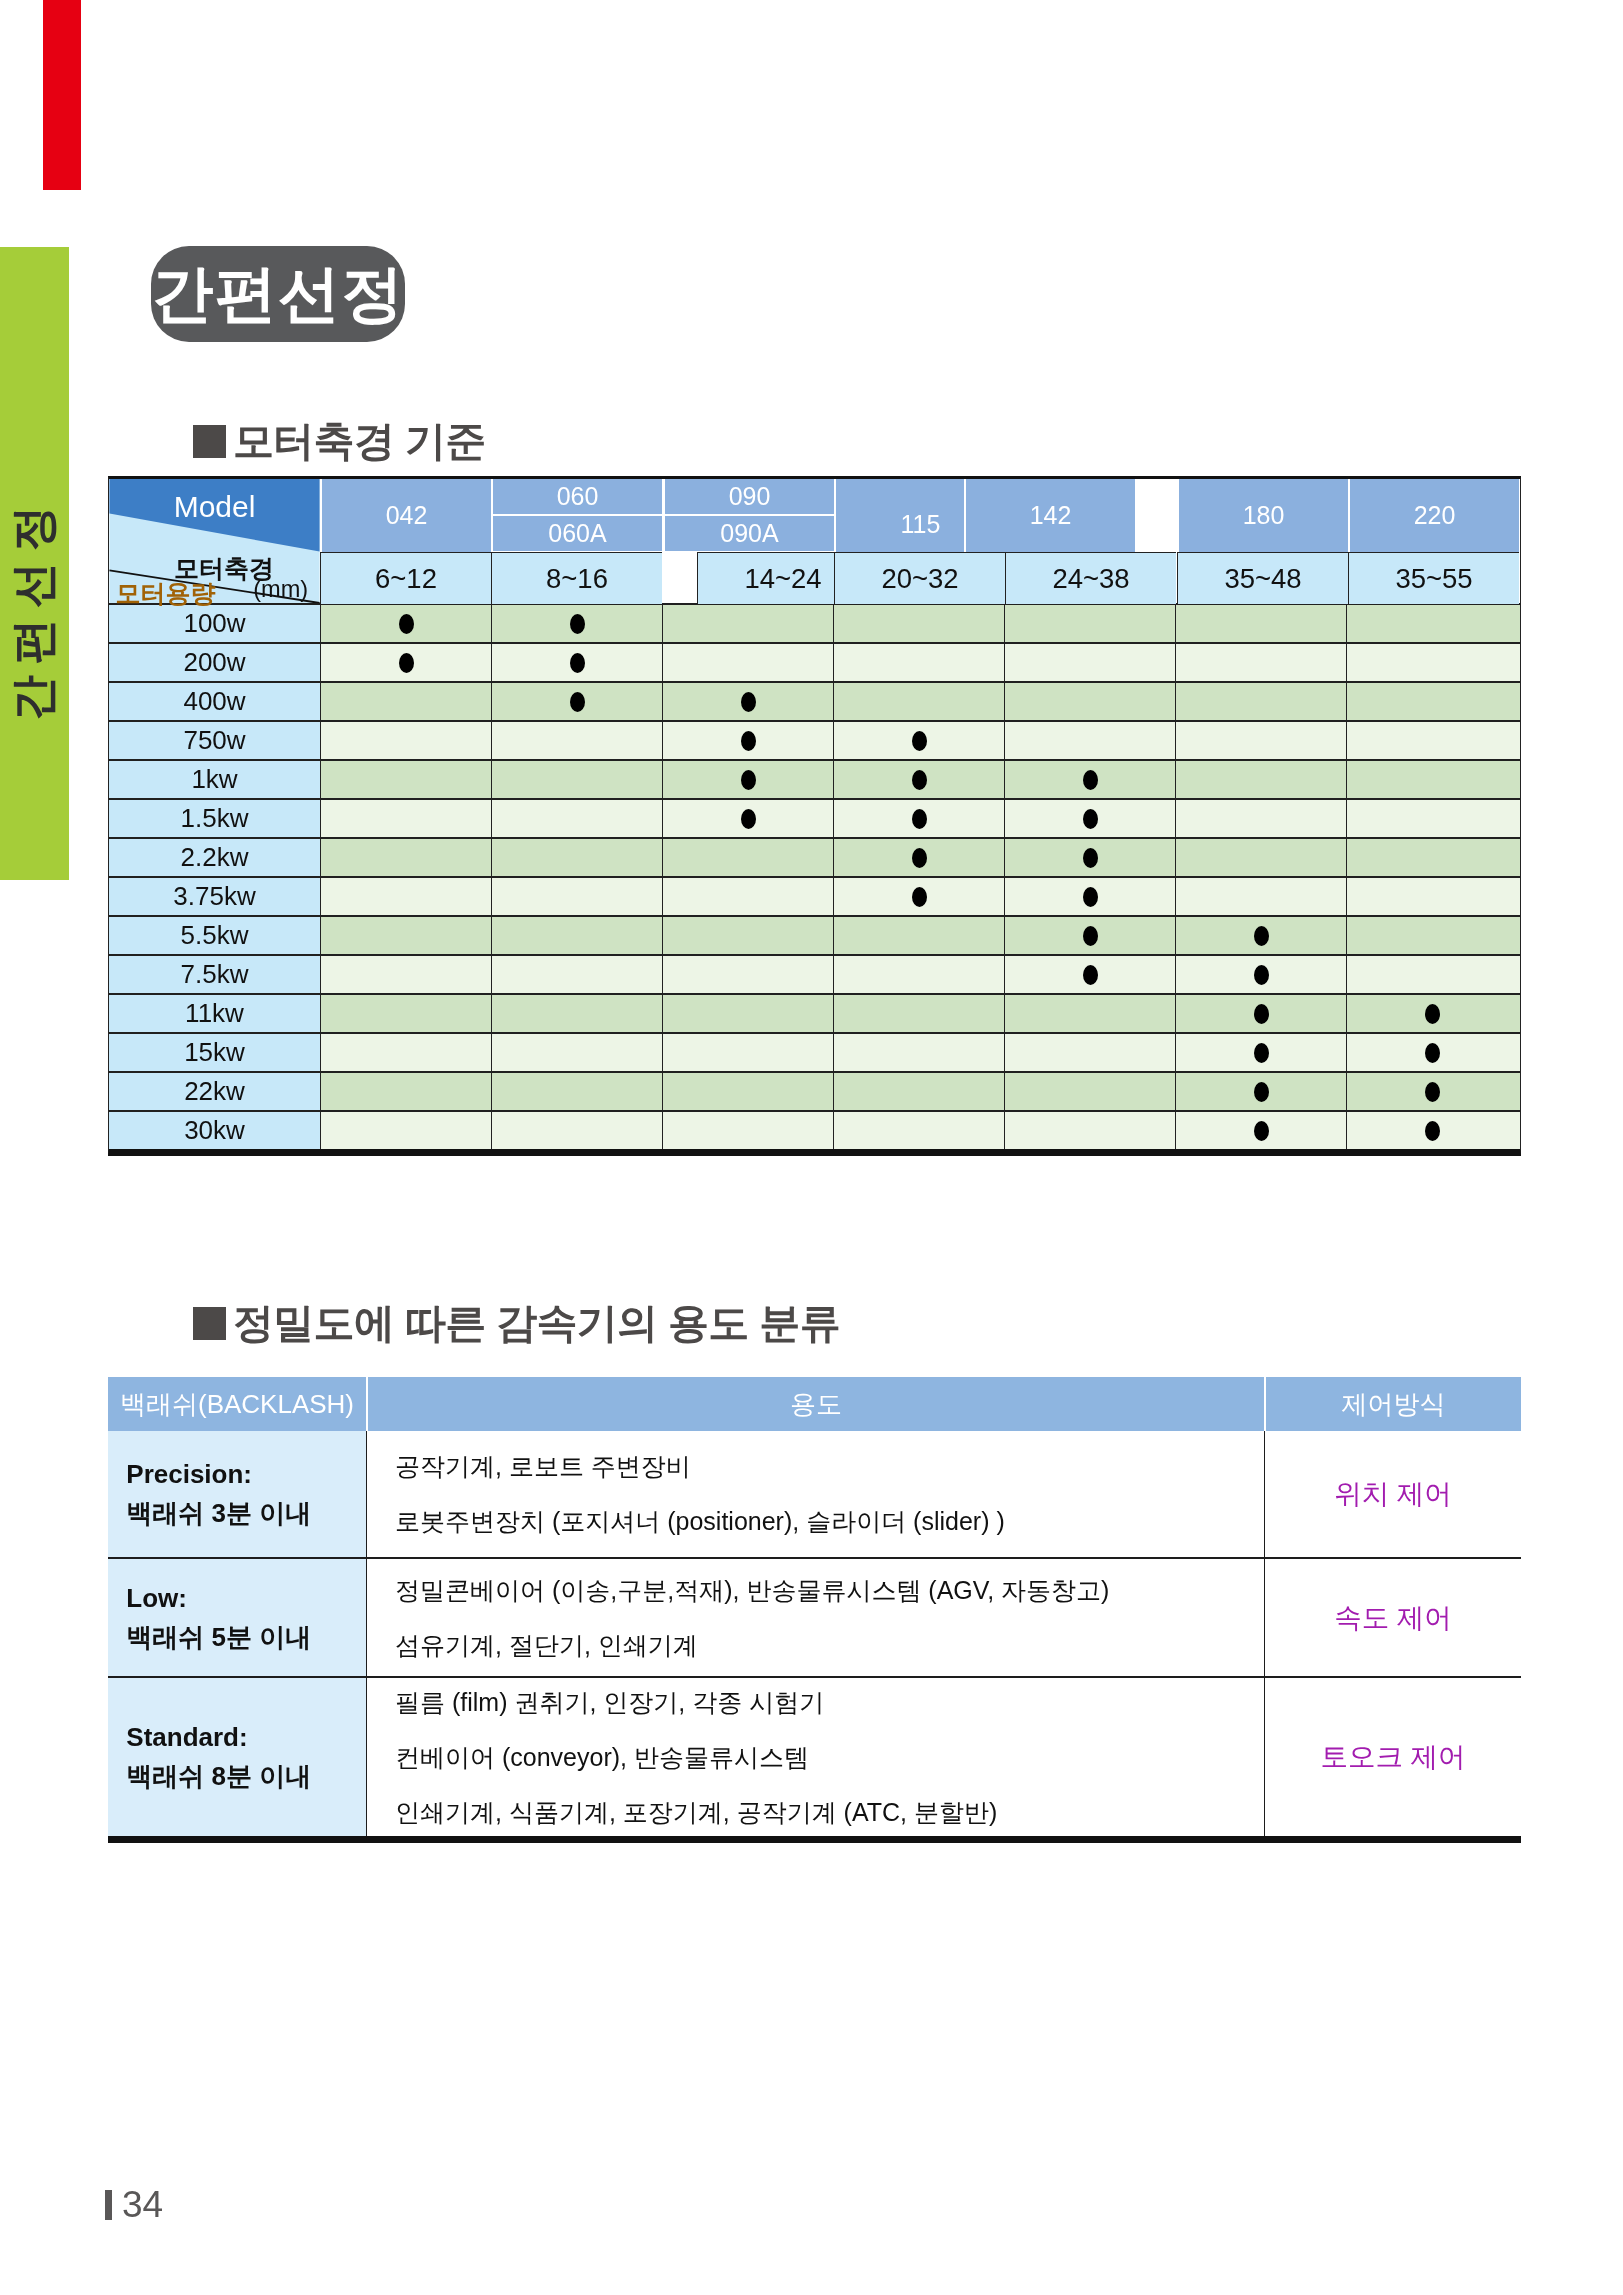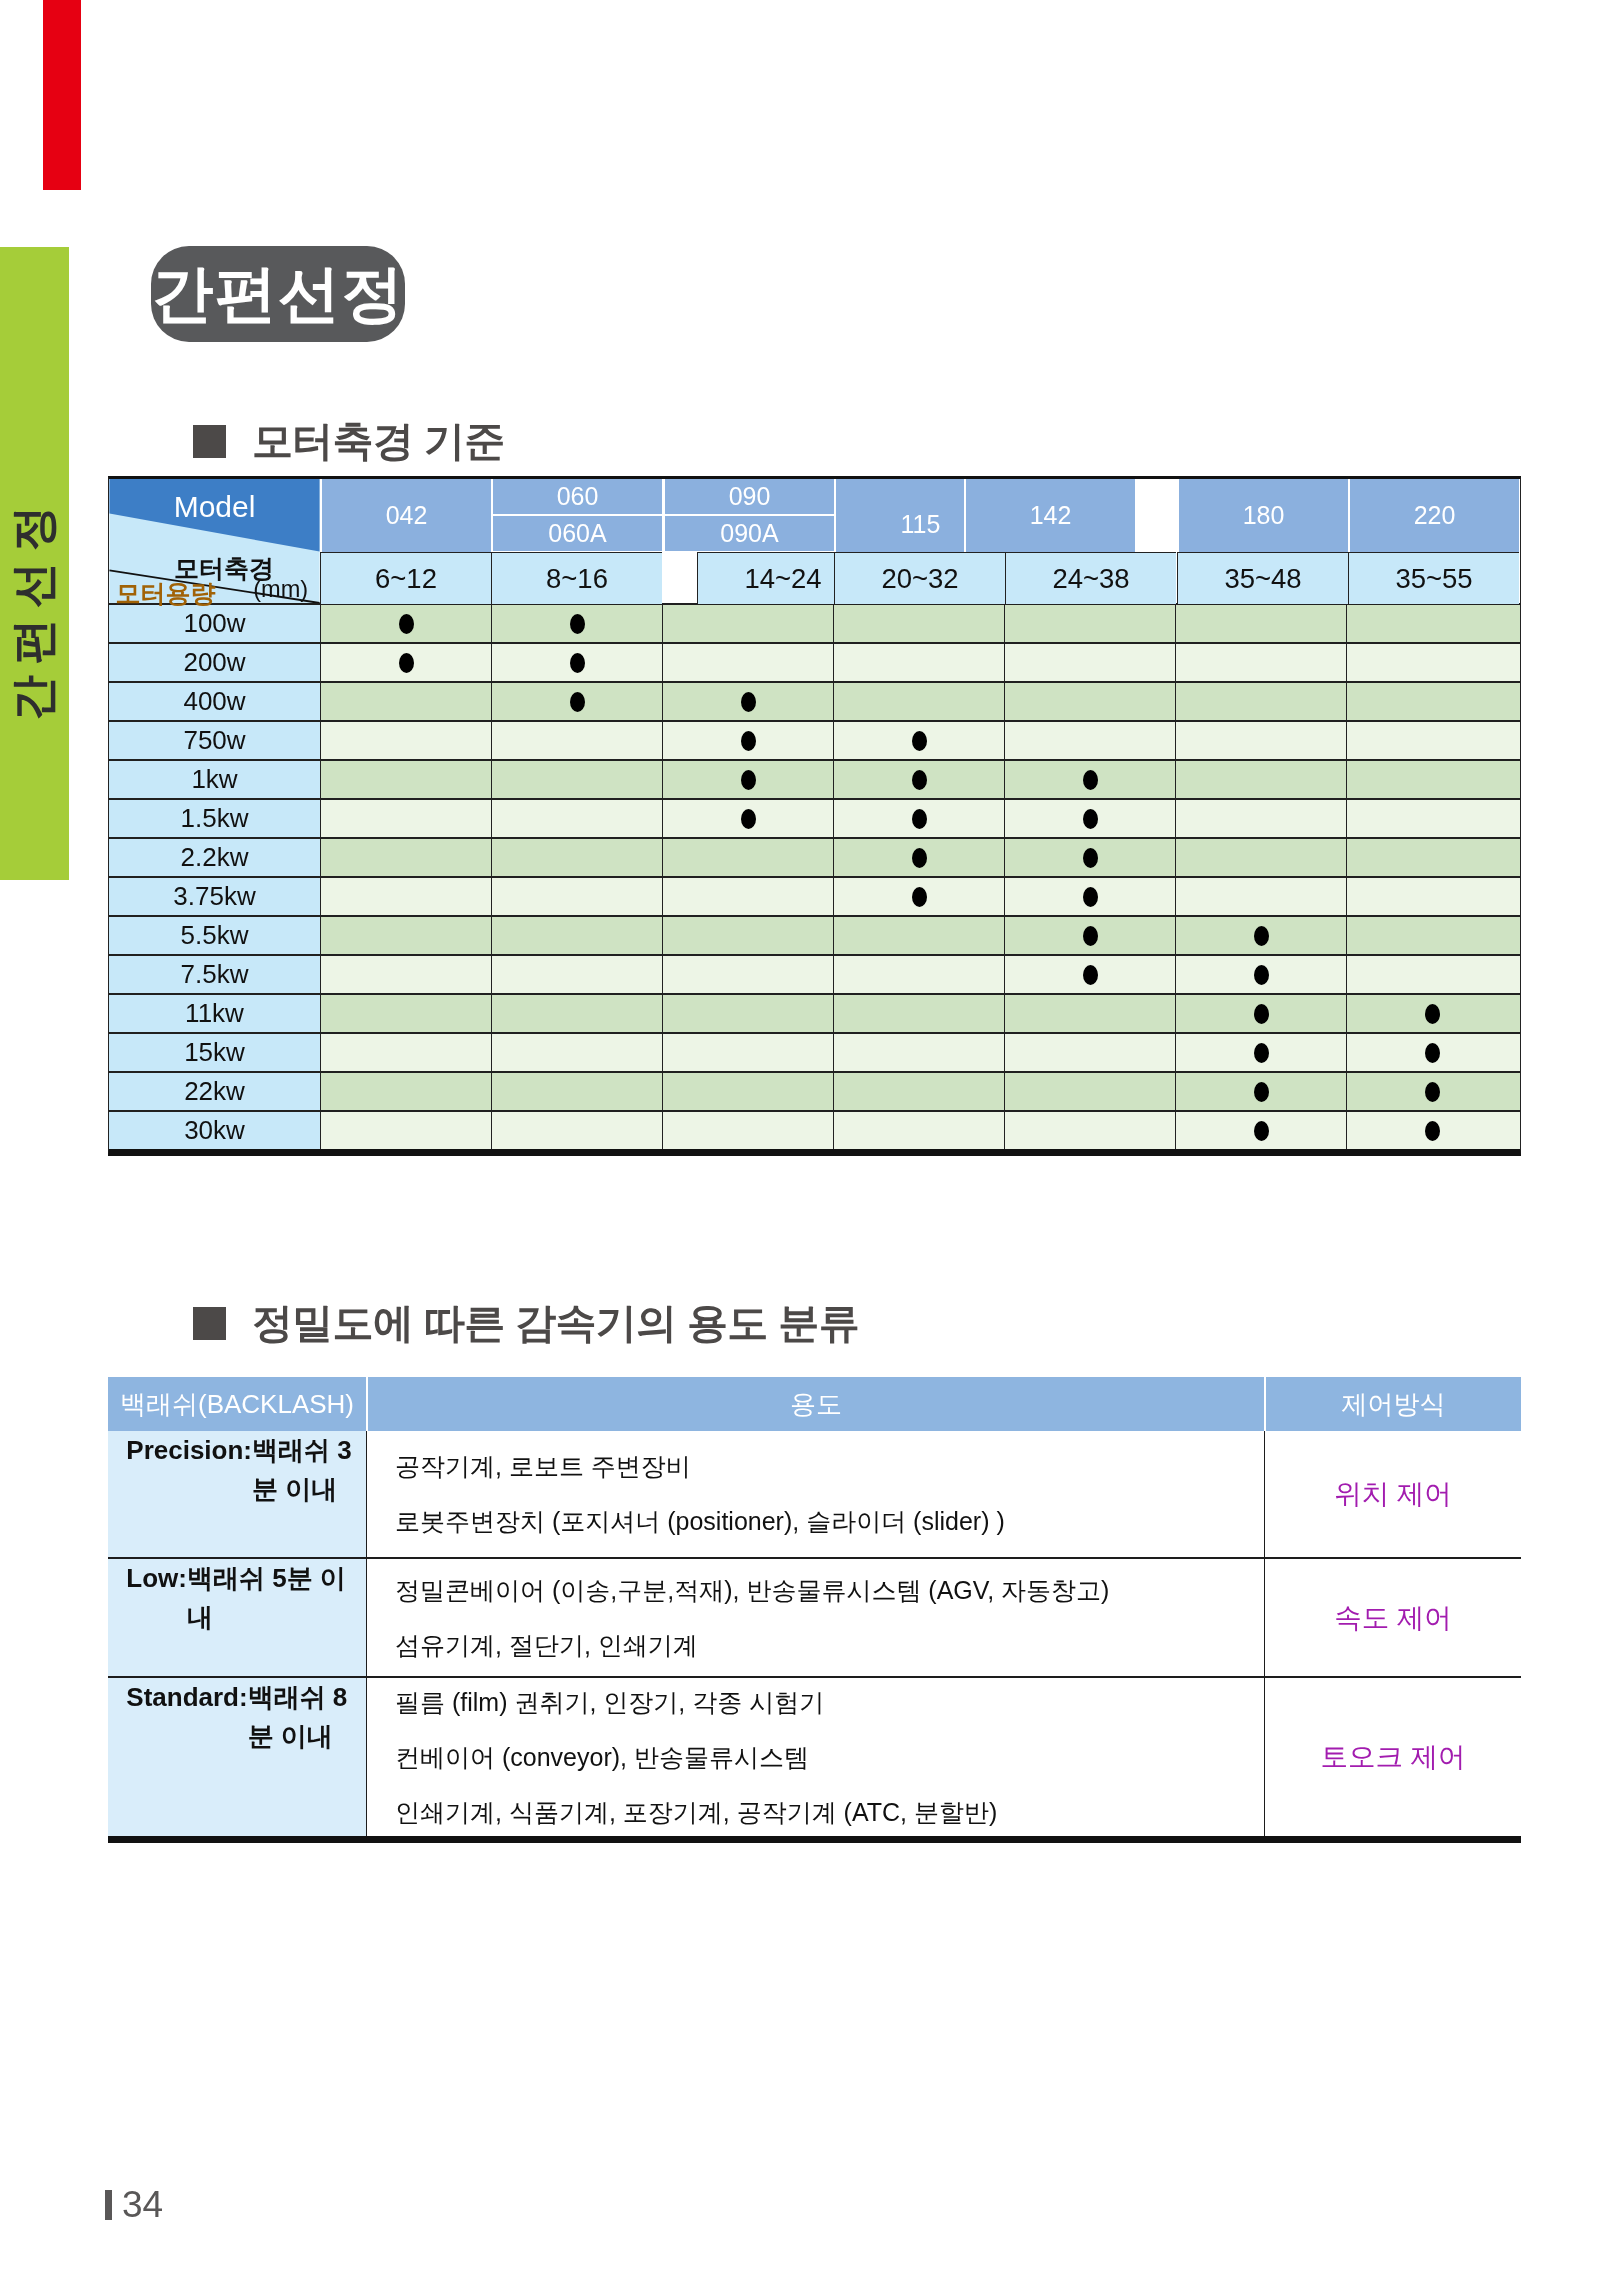--- a/index.html
+++ b/index.html
@@ -11,21 +11,21 @@
   .side-tab{position:absolute;left:0;top:247px;width:69px;height:633px;background:#a5cd39;}
   .side-tab span{position:absolute;left:34px;top:361px;transform:translate(-50%,-50%) rotate(-90deg);
         white-space:nowrap;font-size:46px;font-weight:600;color:#2e2e2e;letter-spacing:10.5px;}
 
   
   .badge{position:absolute;left:151px;top:246px;width:254px;height:96px;background:#58595b;
         border-radius:38px;display:flex;align-items:center;justify-content:center;}
   .badge span{color:#ffffff;font-size:62px;font-weight:bold;letter-spacing:1.3px;}
 
   
-  .heading{position:absolute;display:flex;align-items:center;gap:26px;color:#4c4948;}
+  .heading{position:absolute;display:flex;align-items:center;gap:7px;color:#4c4948;}
   .heading .sq{width:33px;height:33px;background:#4c4948;flex:0 0 auto;}
   .heading .tx{font-size:41px;font-weight:bold;letter-spacing:-0.7px;}
   #heading1{left:193px;top:414px;}
   #heading2{left:193px;top:1296px;}
 
   
   .t1{position:absolute;left:108px;top:476px;width:1411px;box-sizing:content-box;
       border-top:3.9px solid #111;border-bottom:7.9px solid #111;
       border-left:1.3px solid #222;border-right:1.3px solid #222;}
   .t1-header{position:relative;width:1411px;height:124px;background:#ffffff;}
@@ -51,21 +51,21 @@
       border-left:1.3px solid #222;box-sizing:border-box;}
   .dot{width:15px;height:20px;background:#000;border-radius:50%;}
 
   
   .t2{position:absolute;left:108px;top:1377px;width:1413px;border-bottom:7.9px solid #111;}
   .t2-header{position:relative;width:1413px;height:54px;background:#ffffff;}
   .t2-hcell{position:absolute;top:0;height:54px;background:#8eb5e0;color:#fff;font-size:26px;
       display:flex;align-items:center;justify-content:center;box-sizing:border-box;}
   .t2row{display:flex;box-sizing:border-box;}
   .t2row + .t2row{border-top:2.6px solid #1d1d1d;}
-  .t2row .c1{width:258px;background:#d9edfa;display:flex;justify-content:center;
+  .t2row .c1{width:258px;background:#d9edfa;display:flex;flex-direction:column;justify-content:center;
       padding-left:18.3px;box-sizing:border-box;font-size:26px;font-weight:bold;color:#111;line-height:39px;}
   .t2row .c2{flex:1;border-left:1.3px solid #1d1d1d;display:flex;flex-direction:column;justify-content:center;
       padding-left:28px;box-sizing:border-box;font-size:25px;color:#111;line-height:37px;gap:18px;}
   .t2row .c3{width:257px;border-left:1.3px solid #1d1d1d;display:flex;align-items:center;justify-content:center;
       font-size:27.5px;color:#a21caf;box-sizing:border-box;}
 
   
   .pageno{position:absolute;left:105px;top:2184px;display:flex;align-items:center;gap:10.5px;}
   .pageno .bar{width:6.5px;height:30px;background:#595757;}
   .pageno .num{font-size:37px;color:#595757;}

